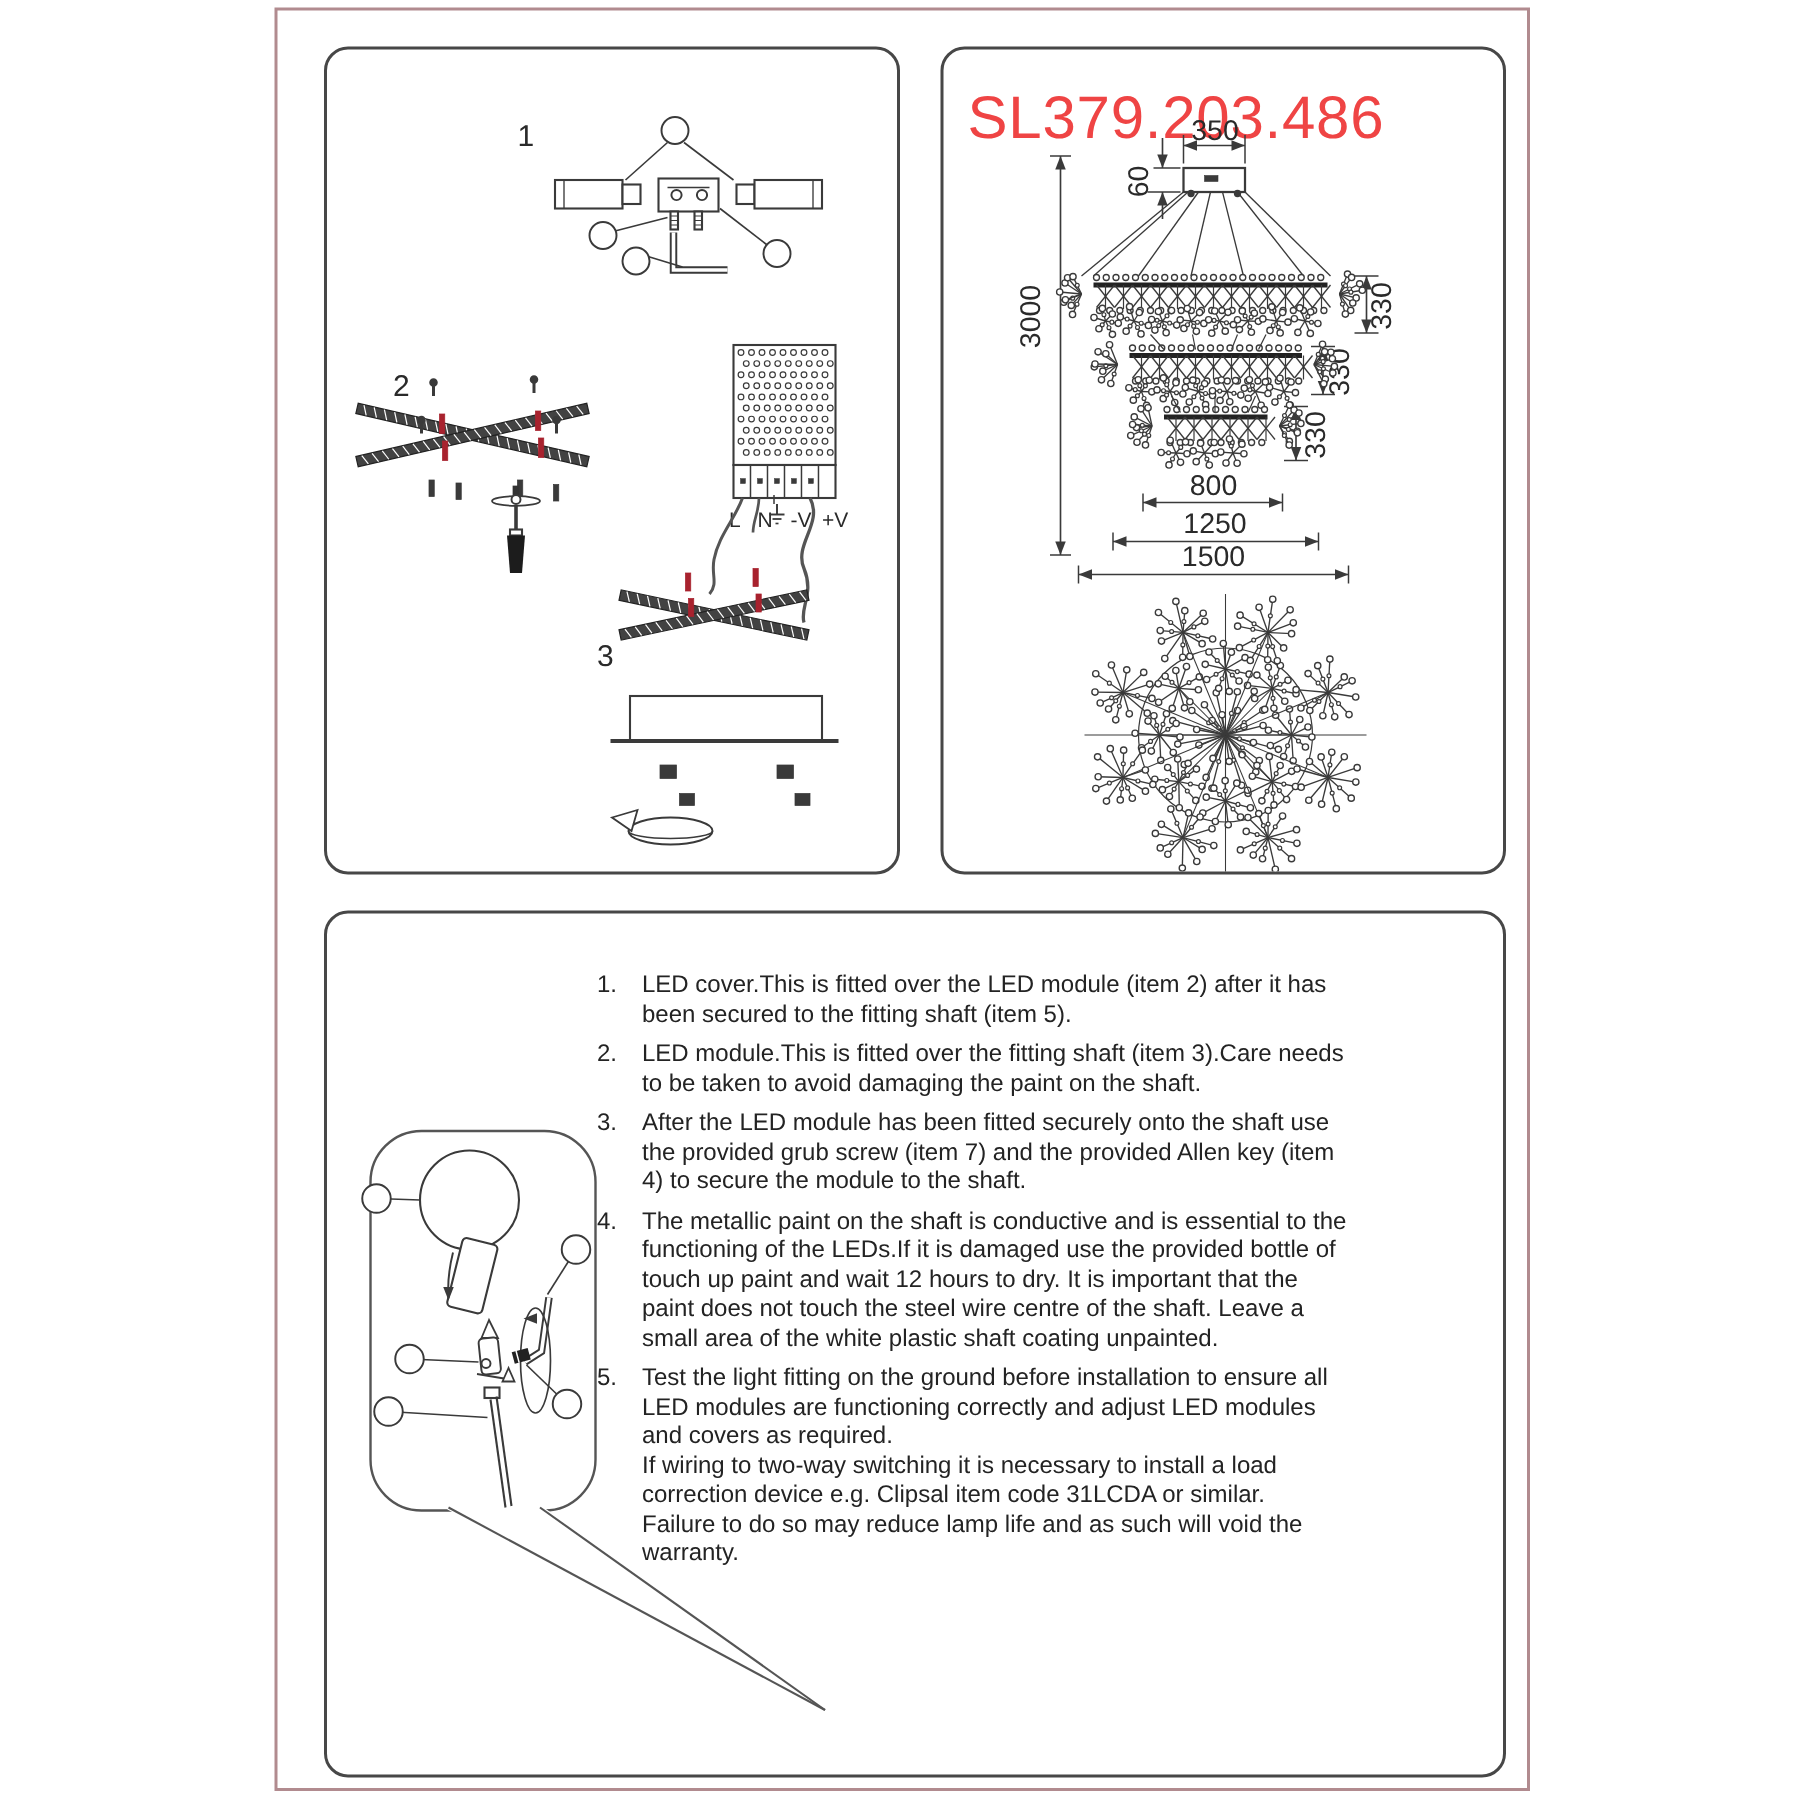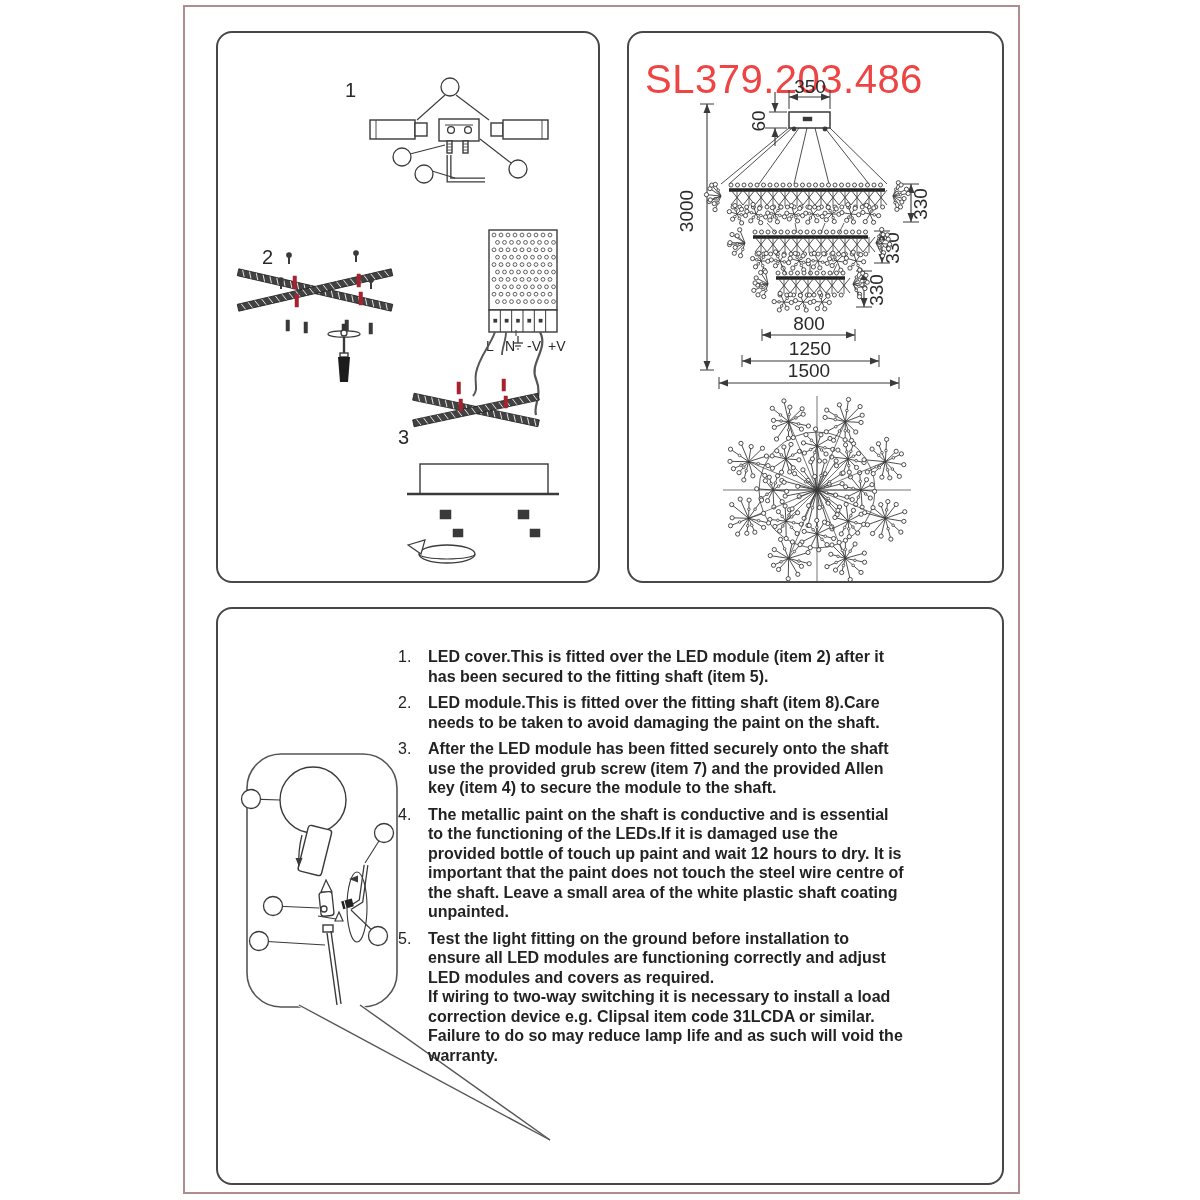--- a/index.html
+++ b/index.html
@@ -7,21 +7,21 @@
   .red-frame{position:absolute;left:183px;top:5px;width:837px;height:1189px;border:2px solid #b18b8f;box-sizing:border-box;}
   .panel{position:absolute;border:2px solid #474747;border-radius:16px;box-sizing:border-box;background:#fff;}
   #panel-assembly{left:216px;top:31px;width:384px;height:552px;}
   #panel-dim{left:627px;top:31px;width:377px;height:552px;}
   #panel-instr{left:216px;top:607px;width:788px;height:578px;}
   .panel svg{position:absolute;left:0;top:0;}
   .model-title{position:absolute;left:16px;top:24px;font-size:40px;letter-spacing:.5px;color:#ef4444;white-space:nowrap;}
   #instruction-list{position:absolute;left:180px;top:38px;width:508px;font-size:16px;line-height:19.5px;color:#232323;}
   .instr{display:flex;margin-bottom:7px;}
   .instr .num{width:30px;flex:none;}
-  .instr .body{width:476px;white-space:pre-line;font-weight:bold;}
+  .instr .body{width:476px;white-space:pre-line;}
   svg text{font-family:"Liberation Sans",sans-serif;fill:#2a2a2a;}
   .t20{font-size:20px;}
   .tc{font-size:12px;}
   .td{font-size:19px;}
   .tw{font-size:14px;}
   .ts{font-size:19px;letter-spacing:2px;}
 </style>
 </head>
 <body>
 
@@ -1522,21 +1522,21 @@
         <line x1="41" y1="332" x2="107" y2="336" stroke="#3a3a3a" stroke-width="1.1"></line>
         <circle cx="41" cy="332" r="9.5" fill="#fff" stroke="#3a3a3a" stroke-width="1.3"></circle>
       </svg>
     <div id="instruction-list">
         <div class="instr">
           <div class="num">1.</div>
           <div class="body">LED cover.This is fitted over the LED module (item 2) after it has been secured to the fitting shaft (item 5).</div>
         </div>
         <div class="instr">
           <div class="num">2.</div>
-          <div class="body">LED module.This is fitted over the fitting shaft (item 8).Care needs to be taken to avoid damaging the paint on the shaft.</div>
+          <div class="body">LED module.This is fitted over the fitting shaft (item 3).Care needs to be taken to avoid damaging the paint on the shaft.</div>
         </div>
         <div class="instr">
           <div class="num">3.</div>
           <div class="body">After the LED module has been fitted securely onto the shaft use the provided grub screw (item 7) and the provided Allen key (item 4) to secure the module to the shaft.</div>
         </div>
         <div class="instr">
           <div class="num">4.</div>
           <div class="body">The metallic paint on the shaft is conductive and is essential to the functioning of the LEDs.If it is damaged use the provided bottle of touch up paint and wait 12 hours to dry. It is important that the paint does not touch the steel wire centre of the shaft. Leave a small area of the white plastic shaft coating unpainted.</div>
         </div>
         <div class="instr">

